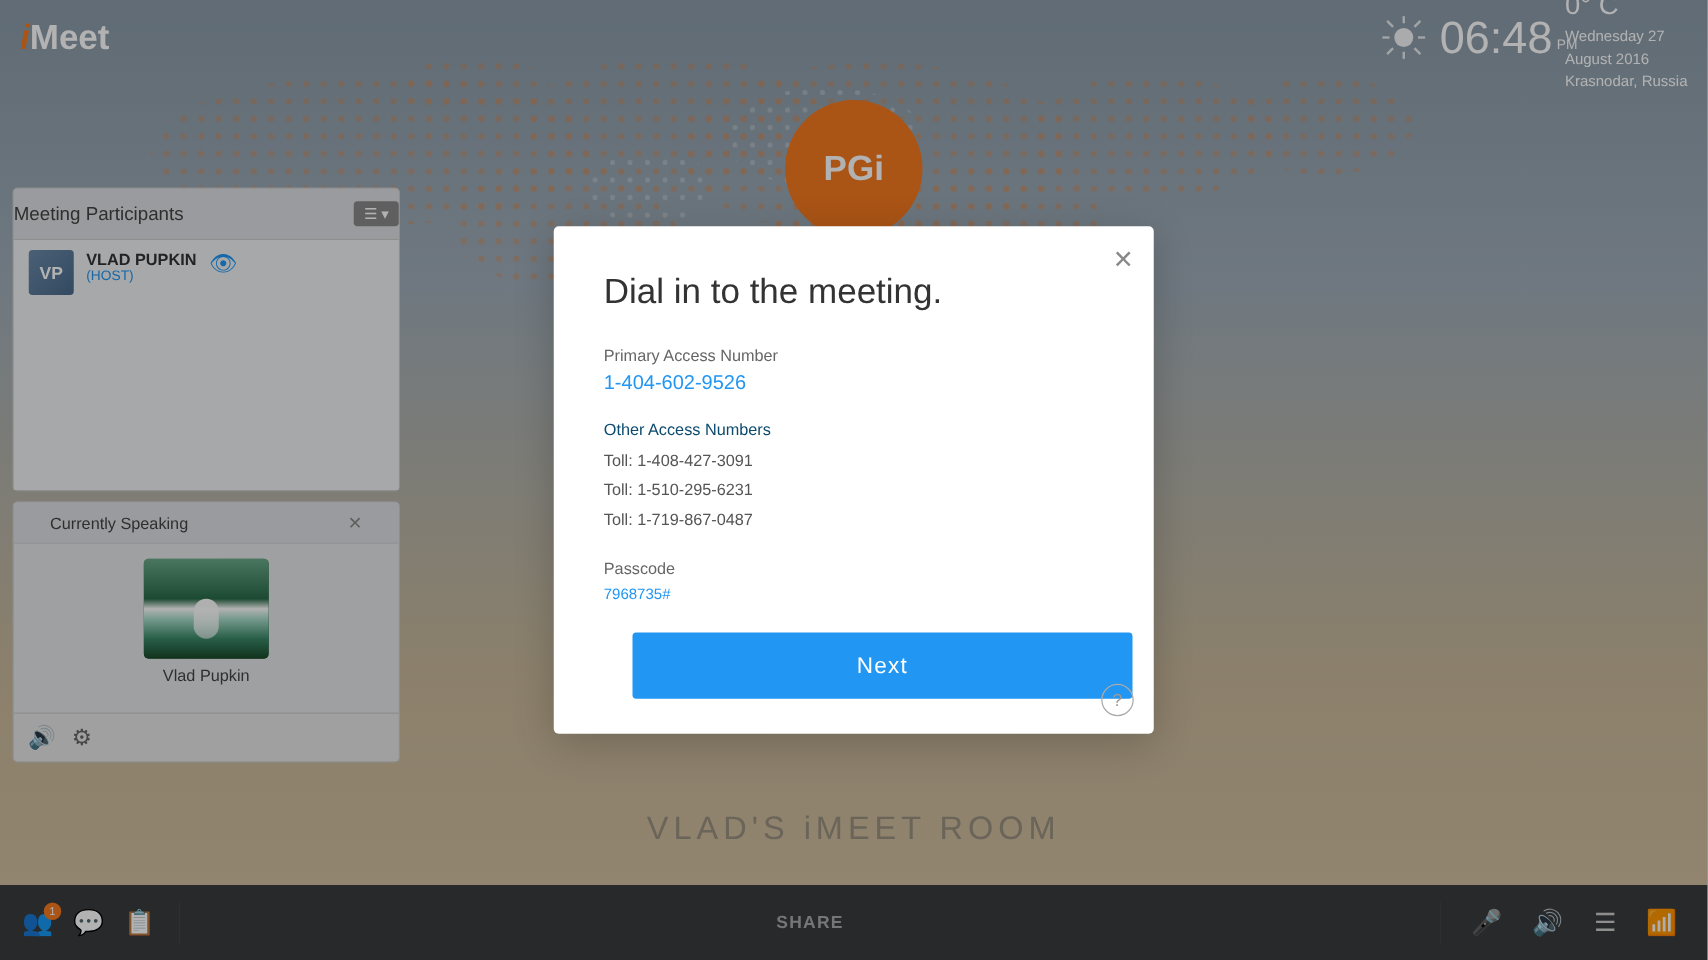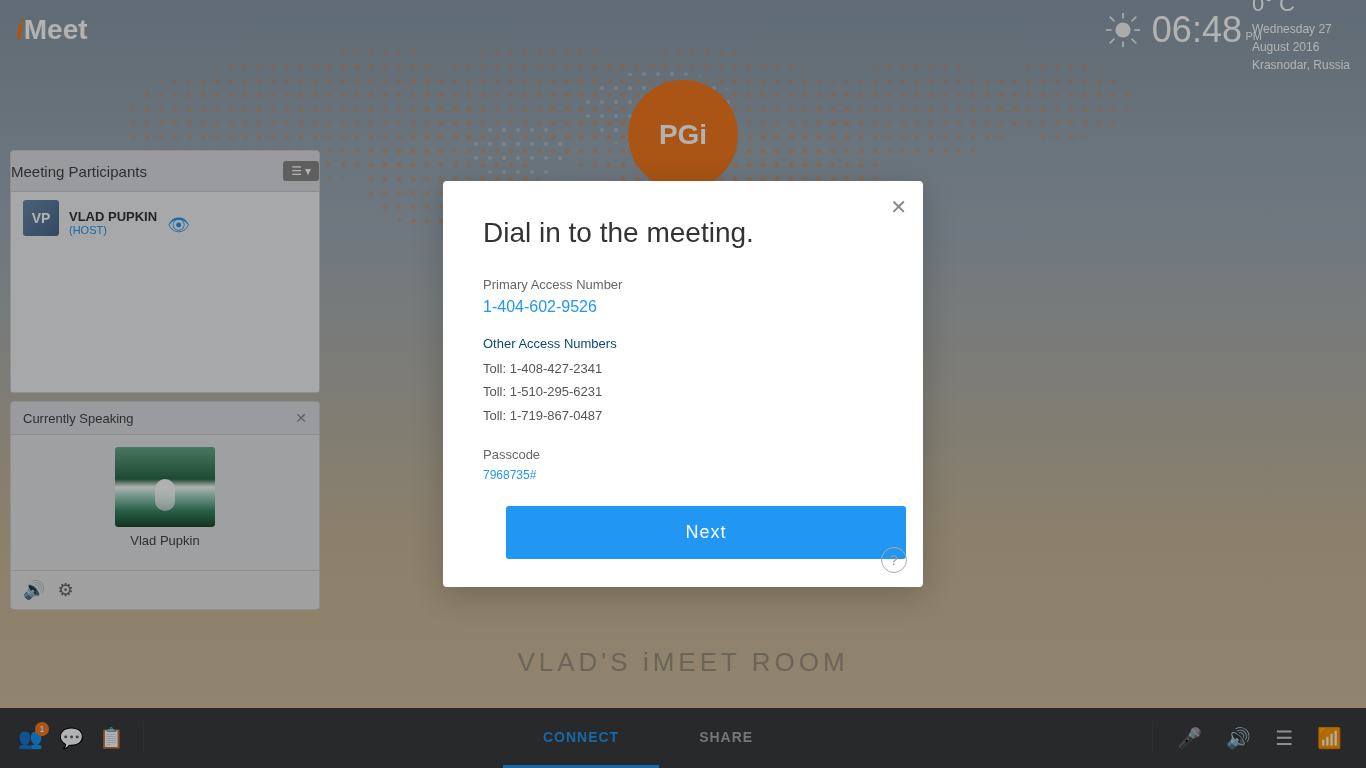--- a/index.html
+++ b/index.html
@@ -136,21 +136,21 @@
       color: white;
       padding: 3px 8px;
       cursor: pointer;
       font-size: 12px;
       display: flex;
       align-items: center;
       gap: 3px;
     }
     .participant-item {
       display: flex;
-      align-items: flex-end;
+      align-items: flex-start;
       padding: 8px 12px;
       gap: 10px;
     }
     .participant-name {
       font-size: 13px;
       font-weight: bold;
       color: #333;
       flex: 1;
     }
     .participant-role {
@@ -171,21 +171,21 @@
     .speaking-panel {
       margin-top: 8px;
       background: rgba(230,232,235,0.95);
       border-radius: 4px;
       border: 1px solid #ccc;
     }
     .speaking-header {
       display: flex;
       align-items: center;
       justify-content: space-between;
-      padding: 8px 12px;
+      padding: 8px 29px;
       border-bottom: 1px solid #ccc;
       background: rgba(220,222,225,0.9);
       border-radius: 4px 4px 0 0;
     }
     .speaking-title {
       font-size: 13px;
       color: #444;
     }
     .close-btn-small {
       background: none;
@@ -581,21 +581,21 @@
 <div class="modal-overlay">
   <div class="modal">
     <button class="modal-close">✕</button>
     <div class="modal-title">Dial in to the meeting.</div>
 
     <div class="modal-section-label">Primary Access Number</div>
     <div class="modal-phone-primary">1-404-602-9526</div>
 
     <div class="modal-other-numbers-label">Other Access Numbers</div>
     <div class="modal-phone-secondary">
-      <div>Toll: 1-408-427-2341</div>
+      <div>Toll: 1-408-427-3091</div>
       <div>Toll: 1-510-295-6231</div>
       <div>Toll: 1-719-867-0487</div>
     </div>
 
     <div class="modal-passcode-label">Passcode</div>
     <div class="modal-passcode">7968735#</div>
 
     <button class="modal-next-btn">Next</button>
 
     <div class="modal-help">?</div>
@@ -610,21 +610,20 @@
     </button>
     <button class="toolbar-icon-btn">
       <span>💬</span>
     </button>
     <button class="toolbar-icon-btn">
       <span>📋</span>
     </button>
   </div>
 
   <div class="bottom-center">
-    <div class="bottom-tab active">CONNECT</div>
     <div class="bottom-tab">SHARE</div>
   </div>
 
   <div class="bottom-right">
     <button class="toolbar-icon-btn-right">
       <span>🎤</span>
     </button>
     <button class="toolbar-icon-btn-right">
       <span>🔊</span>
     </button>

